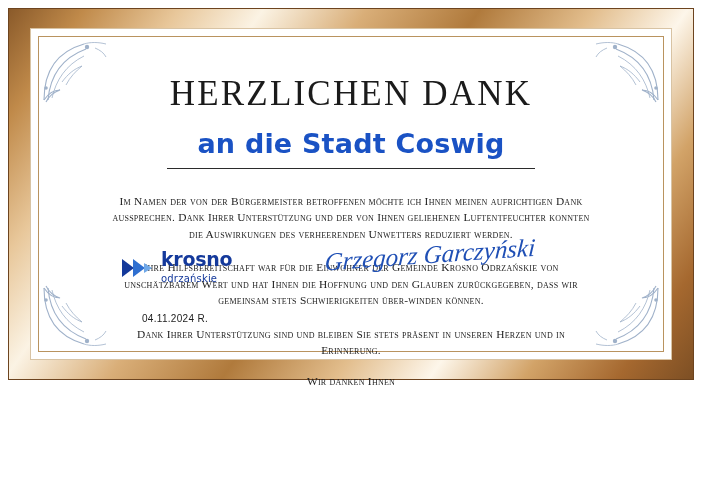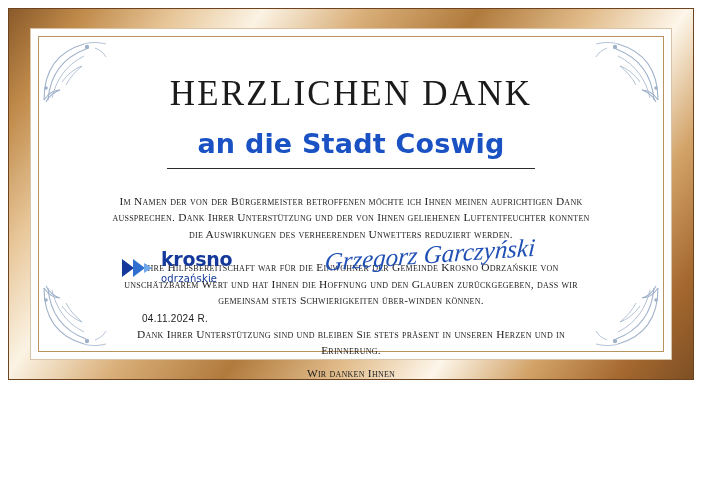--- a/index.html
+++ b/index.html
@@ -134,21 +134,21 @@
     font-family: "Liberation Serif", serif;
     font-size: 11.4px;
     line-height: 16.5px;
     color: #1c1c1c;
     font-variant: small-caps;
     letter-spacing: .25px;
   }
   .para.p1 { margin-top: 24px; }
 
   .closing {
-    margin: 8px auto 0 auto;
+    margin: 16px auto 0 auto;
     font-family: "Liberation Serif", serif;
     font-size: 11.4px;
     color: #1c1c1c;
     font-variant: small-caps;
     letter-spacing: .25px;
     text-align: center;
   }
 
   
   .footer {

